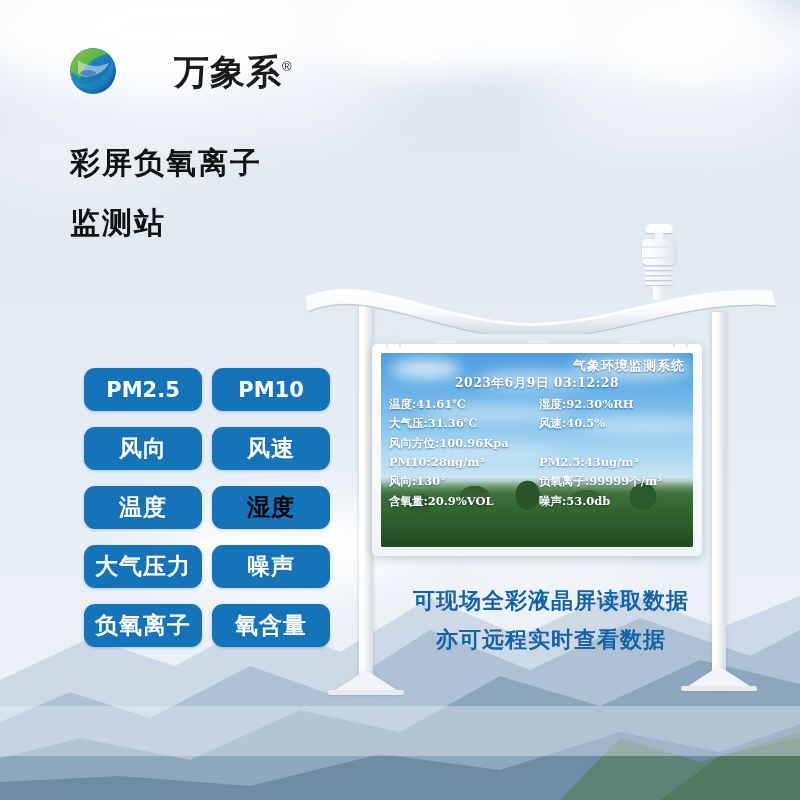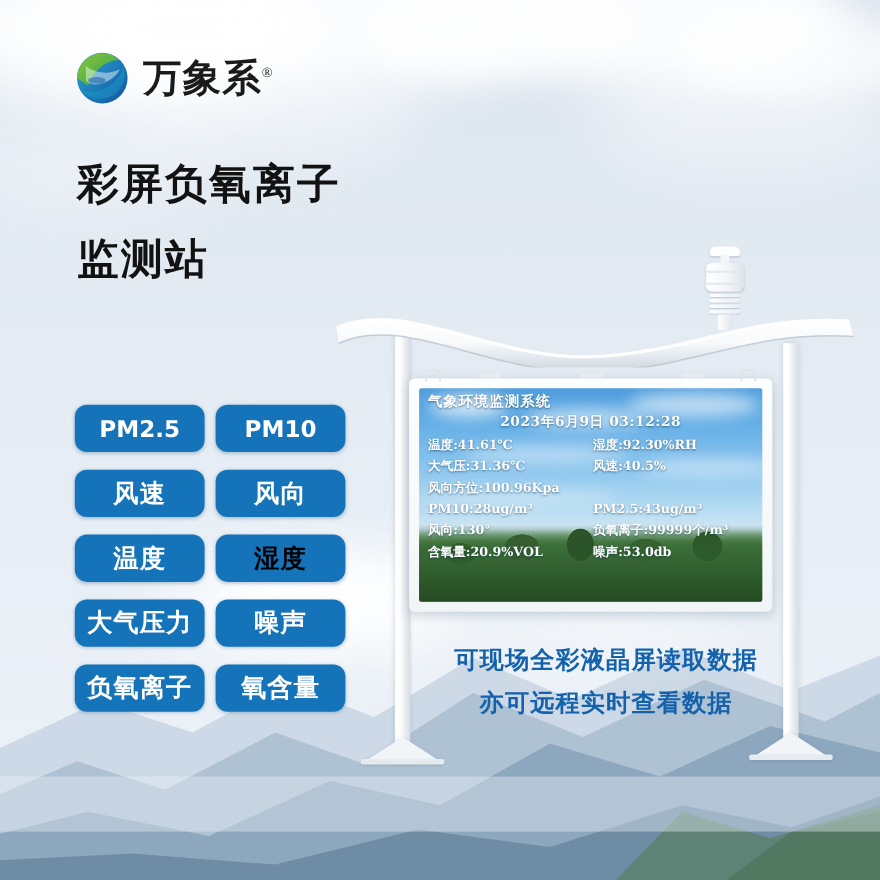--- a/index.html
+++ b/index.html
@@ -20,33 +20,33 @@
   .cl{position:absolute;border-radius:50%;background:#ffffff;filter:blur(14px);}
   .cl.soft{filter:blur(22px);}
   .cl.veil{filter:blur(30px);}
 
   
   .mtns{position:absolute;left:0;bottom:0;width:800px;height:330px;overflow:hidden;}
 
   
   .logo{position:absolute;left:66px;top:44px;display:flex;align-items:center;gap:10px;}
   .logo-mark{width:54px;height:54px;position:relative;flex:0 0 auto;}
-  .logo-text{font-family:Liberation Serif, serif;font-weight:bold;font-size:35px;color:#1a1a1a;letter-spacing:1px;line-height:1;}
+  .logo-text{font-family:Liberation Sans, sans-serif;font-weight:bold;font-size:35px;color:#1a1a1a;letter-spacing:1px;line-height:1;margin-left:44px;}
   .logo-r{font-size:13px;vertical-align:super;font-weight:normal;}
 
   
   .headline{position:absolute;left:70px;top:148px;width:420px;}
   .headline div{
     font-family:"DejaVu Sans","Liberation Sans",sans-serif;
-    font-weight:bold;font-size:38px;color:#121212;letter-spacing:2px;line-height:1.0;
+    font-weight:bold;font-size:30px;color:#121212;letter-spacing:2px;line-height:1.0;
   }
   .headline div + div{margin-top:30px;}
 
   
-  .tags{position:absolute;left:68px;top:368px;display:grid;grid-template-columns:118px 118px;grid-gap:16px 10px;}
+  .tags{position:absolute;left:84px;top:368px;display:grid;grid-template-columns:118px 118px;grid-gap:16px 10px;}
   .tag{
     height:43px;border-radius:11px;background:#1573b9;
     display:flex;align-items:center;justify-content:center;
     color:#ffffff;font-size:23px;font-weight:bold;letter-spacing:1px;
     font-family:"DejaVu Sans","Liberation Sans",sans-serif;
     box-shadow:0 1px 3px rgba(20,70,120,.25);
   }
   .tag.lat{font-size:21px;letter-spacing:0px;}
 
   
@@ -97,21 +97,21 @@
       radial-gradient(ellipse 22px 16px at 12% 38%, #2f5d2c 60%, transparent 62%),
       radial-gradient(ellipse 26px 20px at 30% 30%, #355f30 60%, transparent 62%),
       radial-gradient(ellipse 20px 24px at 47% 26%, #2b5528 60%, transparent 62%),
       radial-gradient(ellipse 28px 18px at 66% 34%, #356231 60%, transparent 62%),
       radial-gradient(ellipse 22px 22px at 84% 28%, #2d5a2a 60%, transparent 62%),
       linear-gradient(to bottom,rgba(60,110,55,0) 0%,#3b6e38 28%,#2d5a2b 70%,#244a22 100%);
   }
   .scr-text{position:absolute;left:0;top:0;width:100%;height:100%;
     font-family:"DejaVu Serif","Liberation Serif",serif;color:#ffffff;
     text-shadow:0 1px 2px rgba(0,40,70,.55);box-sizing:border-box;padding:6px 8px 0 8px;}
-  .scr-title{text-align:left;font-size:13px;font-weight:bold;letter-spacing:1px;line-height:1.15;}
+  .scr-title{text-align:right;font-size:13px;font-weight:bold;letter-spacing:1px;line-height:1.15;}
   .scr-date{text-align:center;font-size:12.5px;font-weight:bold;letter-spacing:.5px;margin-top:1px;}
   .scr-rows{margin-top:3px;}
   .scr-row{display:flex;font-size:11.5px;font-weight:bold;line-height:1.68;}
   .scr-col{width:50%;white-space:nowrap;}
   .scr-col.r{padding-left:4px;}
 
   
   .caption{position:absolute;left:386px;top:582px;width:330px;color:#1462ab;
     font-family:"DejaVu Sans","Liberation Sans",sans-serif;font-weight:bold;font-size:22px;
     letter-spacing:1px;line-height:1.75;text-align:center;}
@@ -183,22 +183,22 @@
   </div>
 
   <div class="headline">
     <div>彩屏负氧离子</div>
     <div>监测站</div>
   </div>
 
   <div class="tags" id="tag-grid">
       <div class="tag lat" style="background: rgb(21, 115, 185); color: rgb(255, 255, 255);">PM2.5</div>
       <div class="tag lat" style="background: rgb(21, 115, 185); color: rgb(255, 255, 255);">PM10</div>
+      <div class="tag" style="background: rgb(21, 115, 185); color: rgb(255, 255, 255);">风向</div>
       <div class="tag" style="background: rgb(21, 115, 185); color: rgb(255, 255, 255);">风速</div>
-      <div class="tag" style="background: rgb(21, 115, 185); color: rgb(255, 255, 255);">风向</div>
       <div class="tag" style="background: rgb(21, 115, 185); color: rgb(255, 255, 255);">温度</div>
       <div class="tag" style="background: rgb(21, 115, 185); color: #000000;">湿度</div>
       <div class="tag" style="background: rgb(21, 115, 185); color: rgb(255, 255, 255);">大气压力</div>
       <div class="tag" style="background: rgb(21, 115, 185); color: rgb(255, 255, 255);">噪声</div>
       <div class="tag" style="background: rgb(21, 115, 185); color: rgb(255, 255, 255);">负氧离子</div>
       <div class="tag" style="background: rgb(21, 115, 185); color: rgb(255, 255, 255);">氧含量</div>
     </div>
 
   <div class="frame">
 

